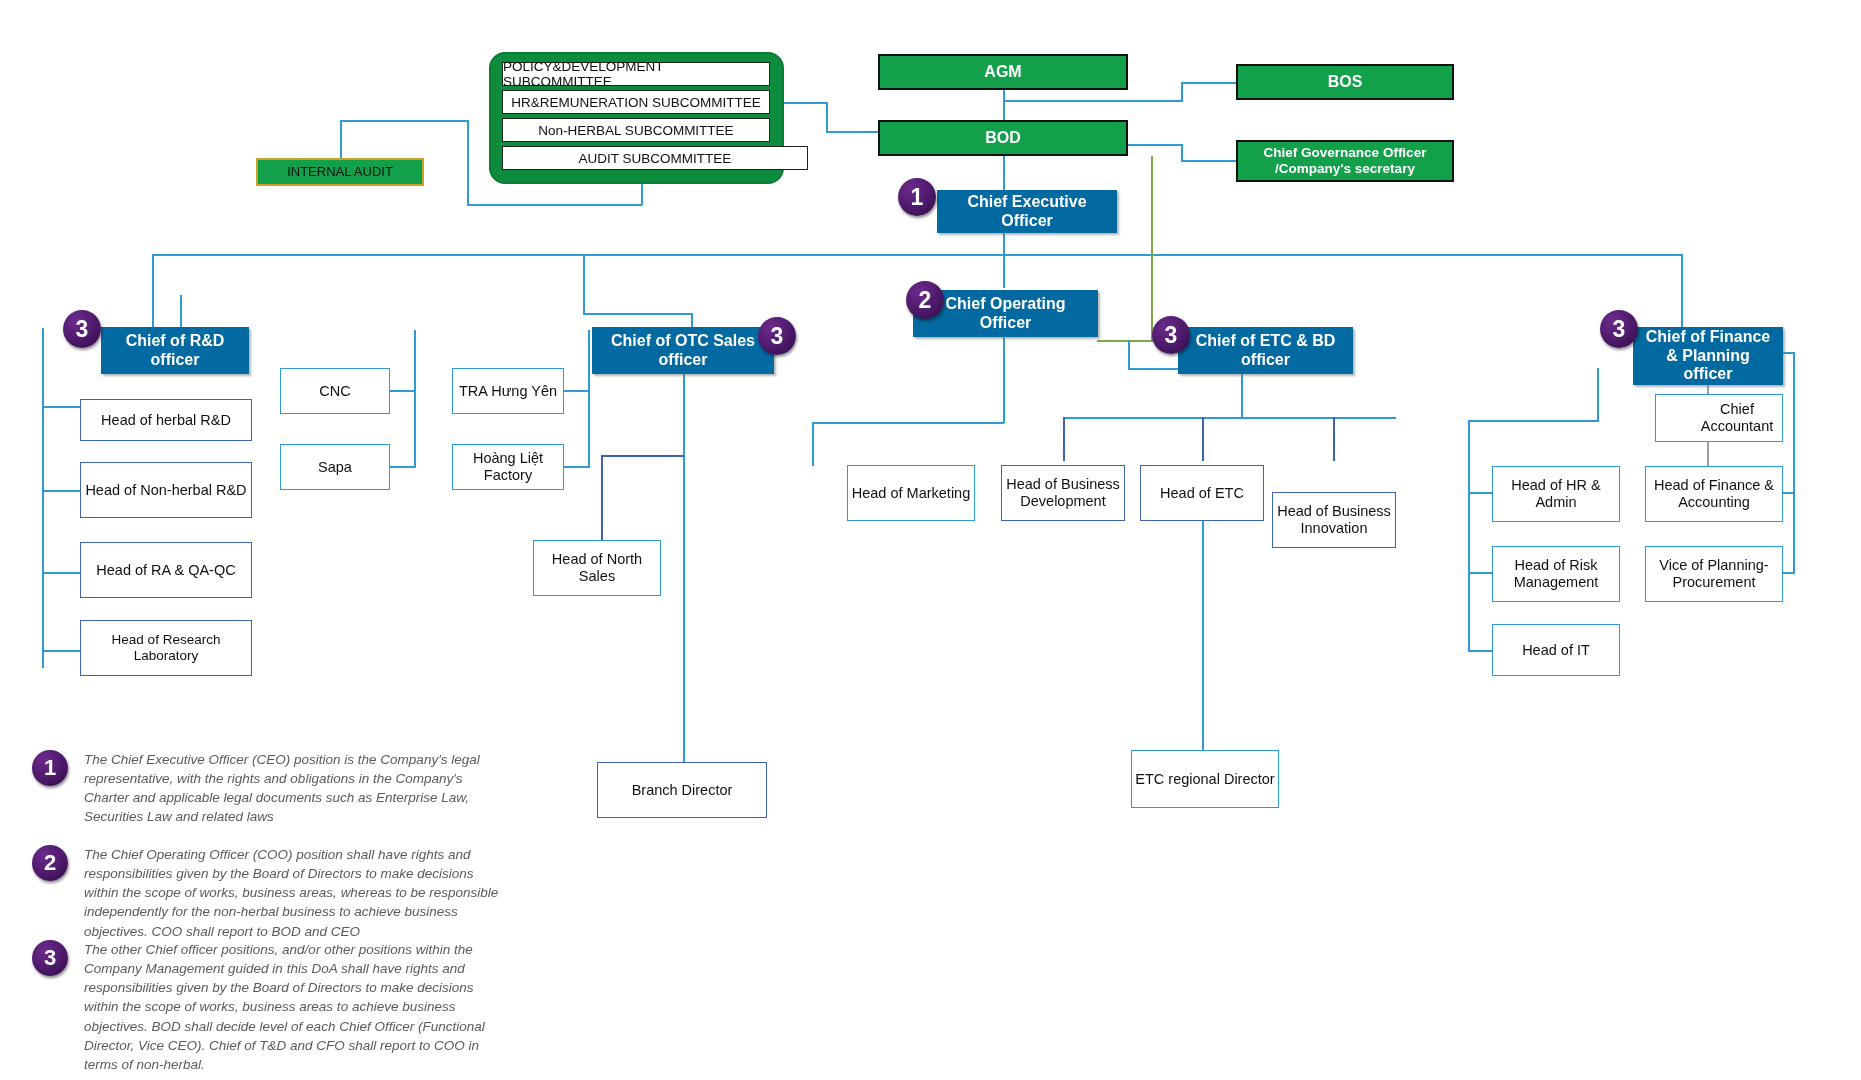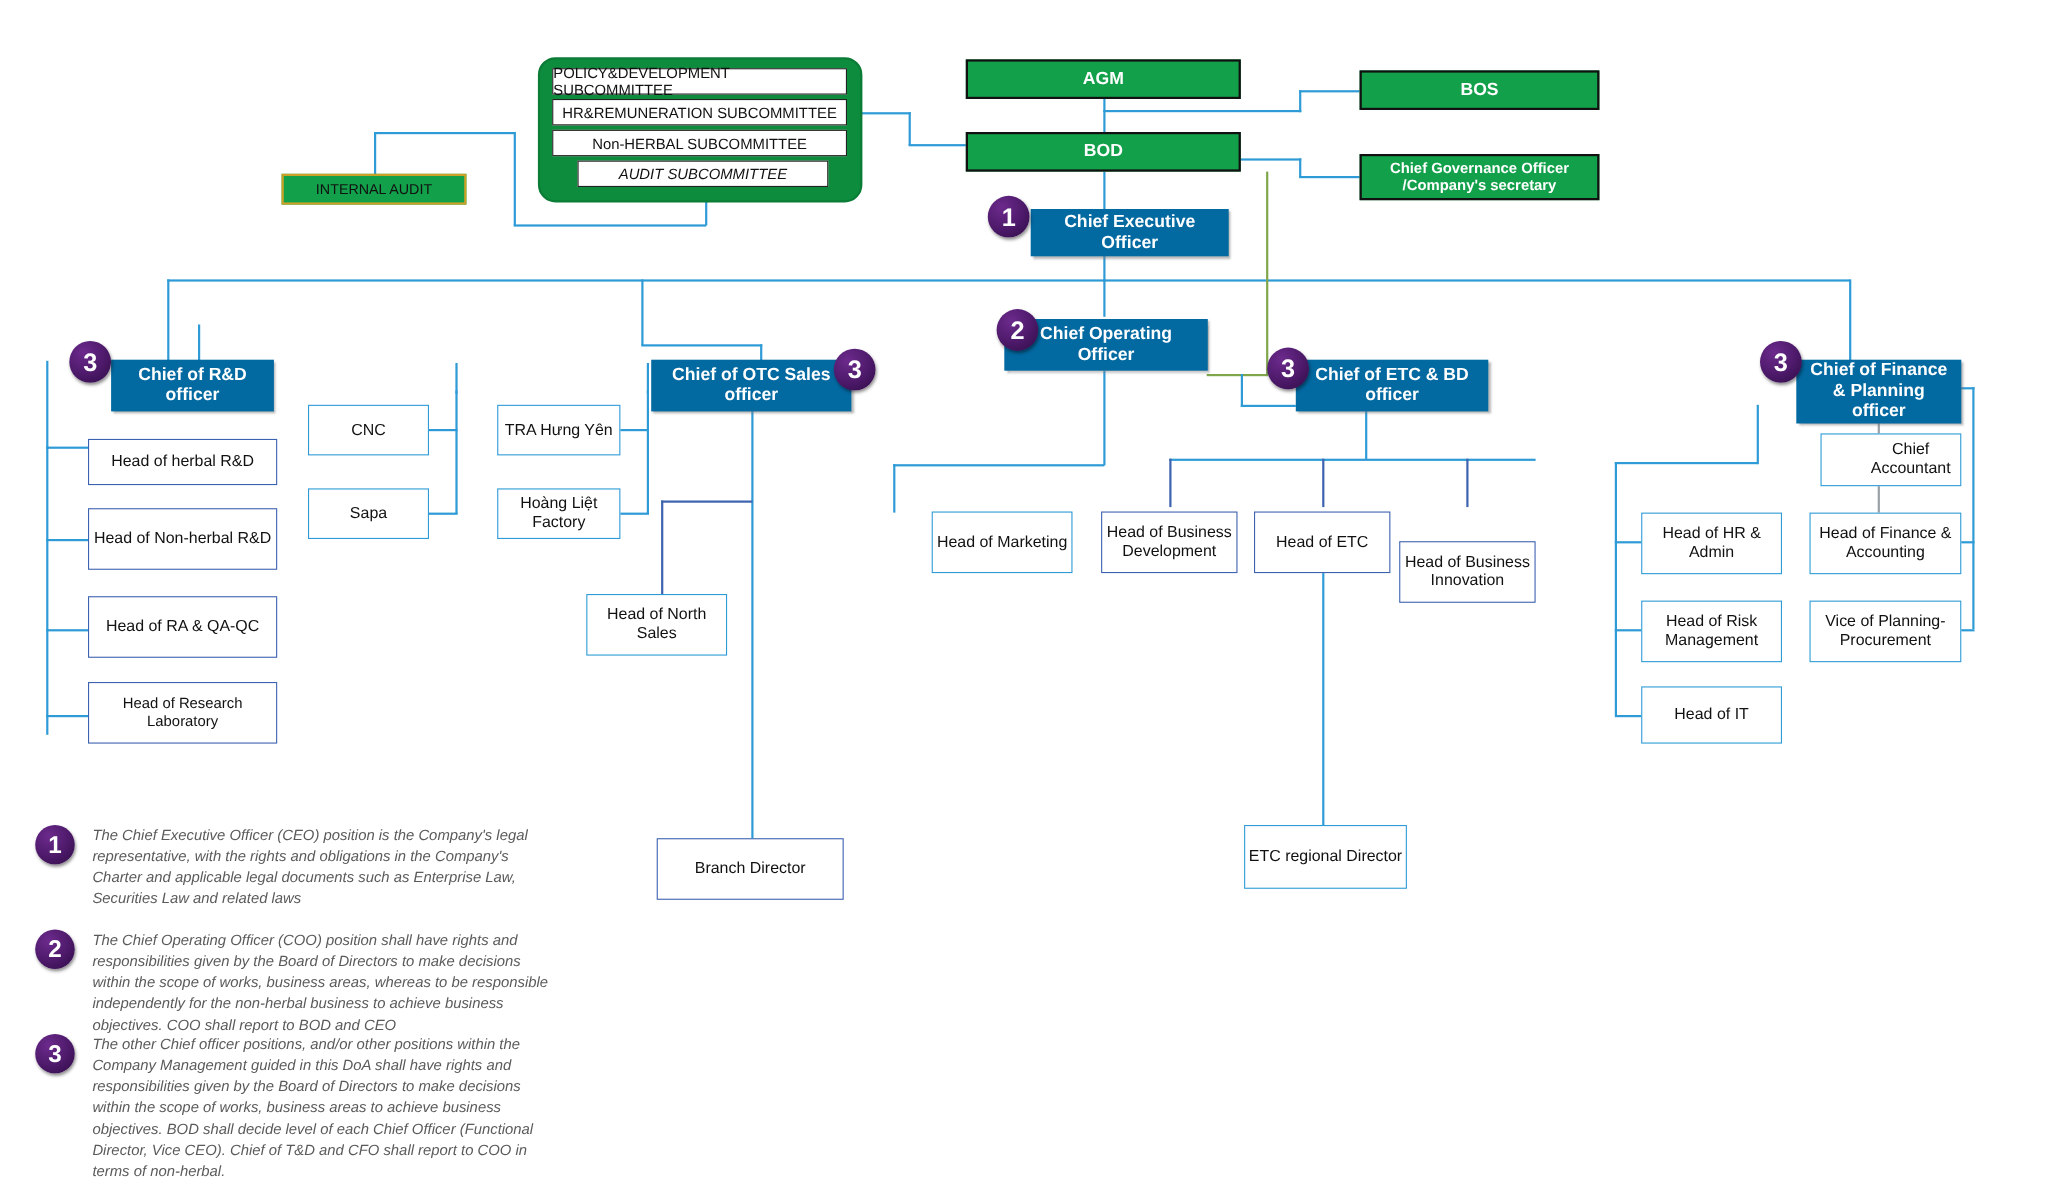--- a/index.html
+++ b/index.html
@@ -160,21 +160,21 @@
   <div class="ln h" style="left:1468px;top:492px;width:25px;"></div>
   <div class="ln h" style="left:1468px;top:572px;width:25px;"></div>
   <div class="ln h" style="left:1468px;top:650px;width:25px;"></div>
   <div class="ln h" style="left:1468px;top:420px;width:130px;"></div>
   <div class="ln v" style="left:1597px;top:368px;height:54px;"></div>
 
   <div class="subwrap" style="left:489px;top:52px;width:295px;height:132px;"></div>
   <div class="subitem" style="left:502px;top:62px;width:268px;height:24px;">POLICY&amp;DEVELOPMENT SUBCOMMITTEE</div>
   <div class="subitem" style="left:502px;top:90px;width:268px;height:24px;">HR&amp;REMUNERATION SUBCOMMITTEE</div>
   <div class="subitem" style="left:502px;top:118px;width:268px;height:24px;">Non-HERBAL SUBCOMMITTEE</div>
-  <div class="subitem" style="left:525px;top:146px;width:228px;height:24px;font-style:italic;">AUDIT SUBCOMMITTEE</div>
+  <div class="subitem" style="left:502px;top:146px;width:306px;height:24px;">AUDIT SUBCOMMITTEE</div>
 
   <div class="node audit" style="left:256px;top:158px;width:168px;height:28px;">INTERNAL AUDIT</div>
 
   <div class="node green" style="left:878px;top:120px;width:250px;height:36px;">BOD</div>
   <div class="node green" style="left:878px;top:54px;width:250px;height:36px;">AGM</div>
   <div class="node green" style="left:1236px;top:64px;width:218px;height:36px;">BOS</div>
   <div class="node green small" style="left:1236px;top:140px;width:218px;height:42px;white-space:pre-line;">Chief Governance Officer
 /Company's secretary</div>
 
   <div class="badge nd" style="left:898px;top:178px;">1</div>

